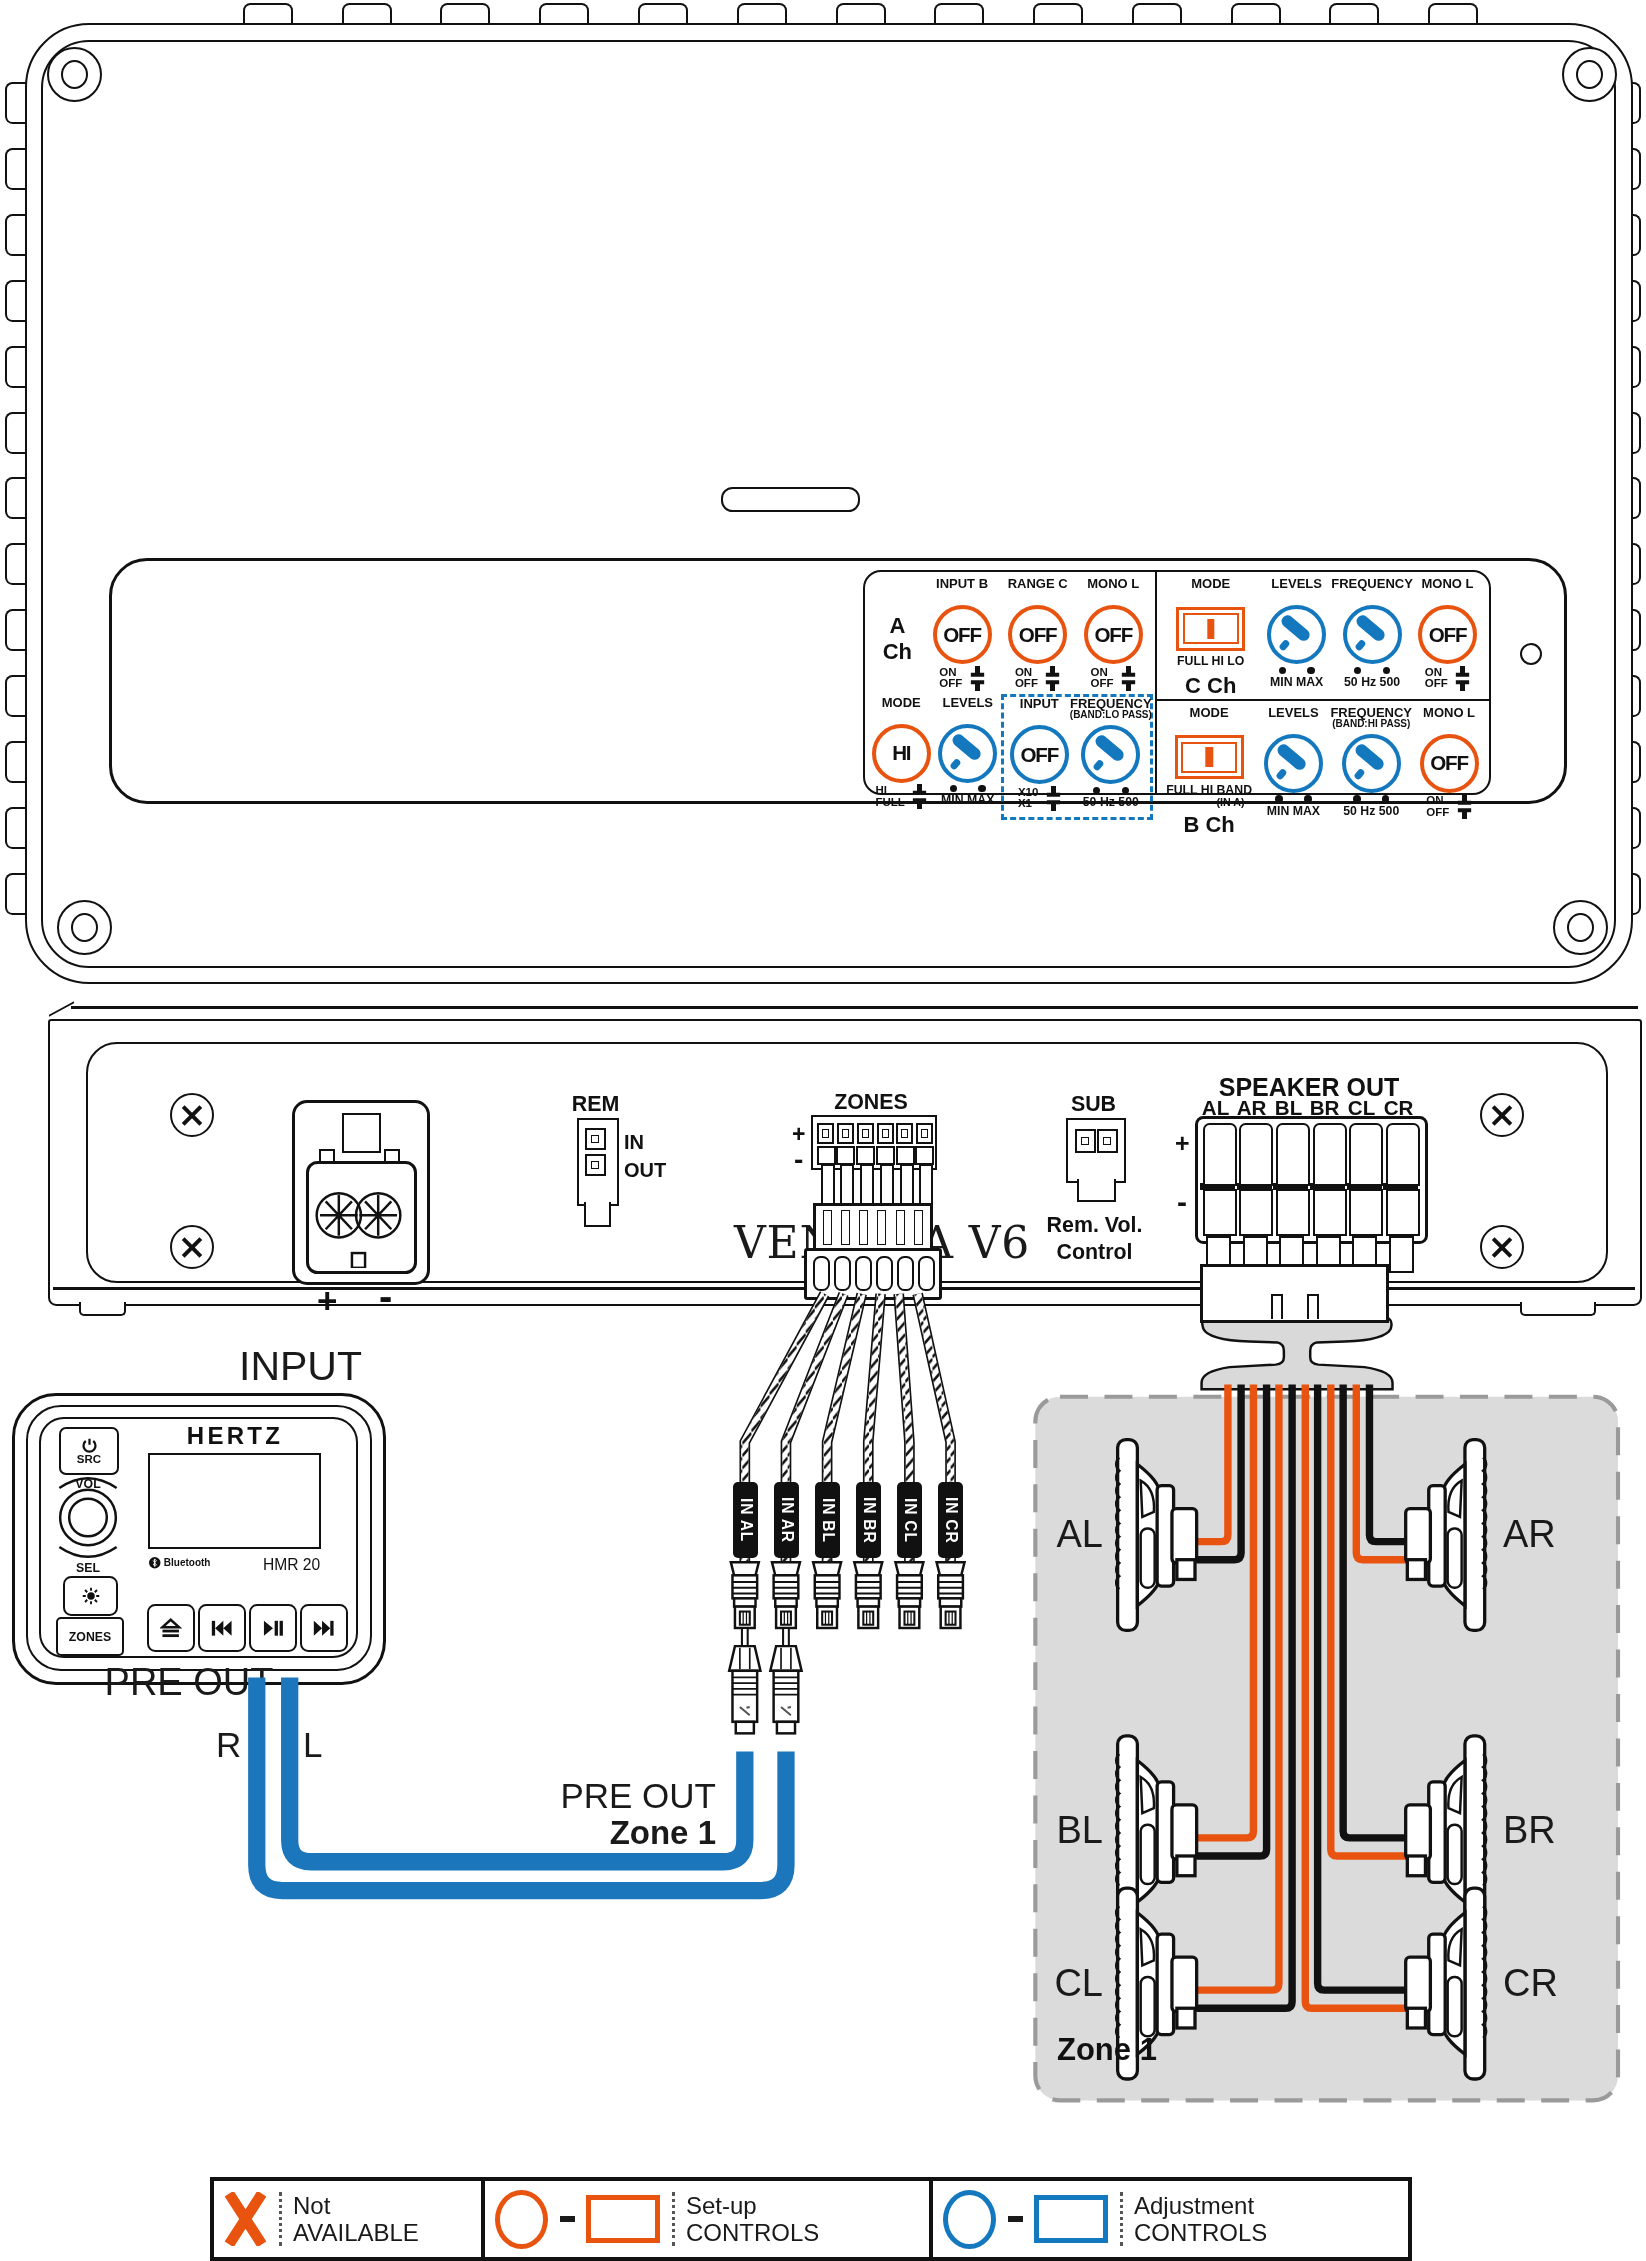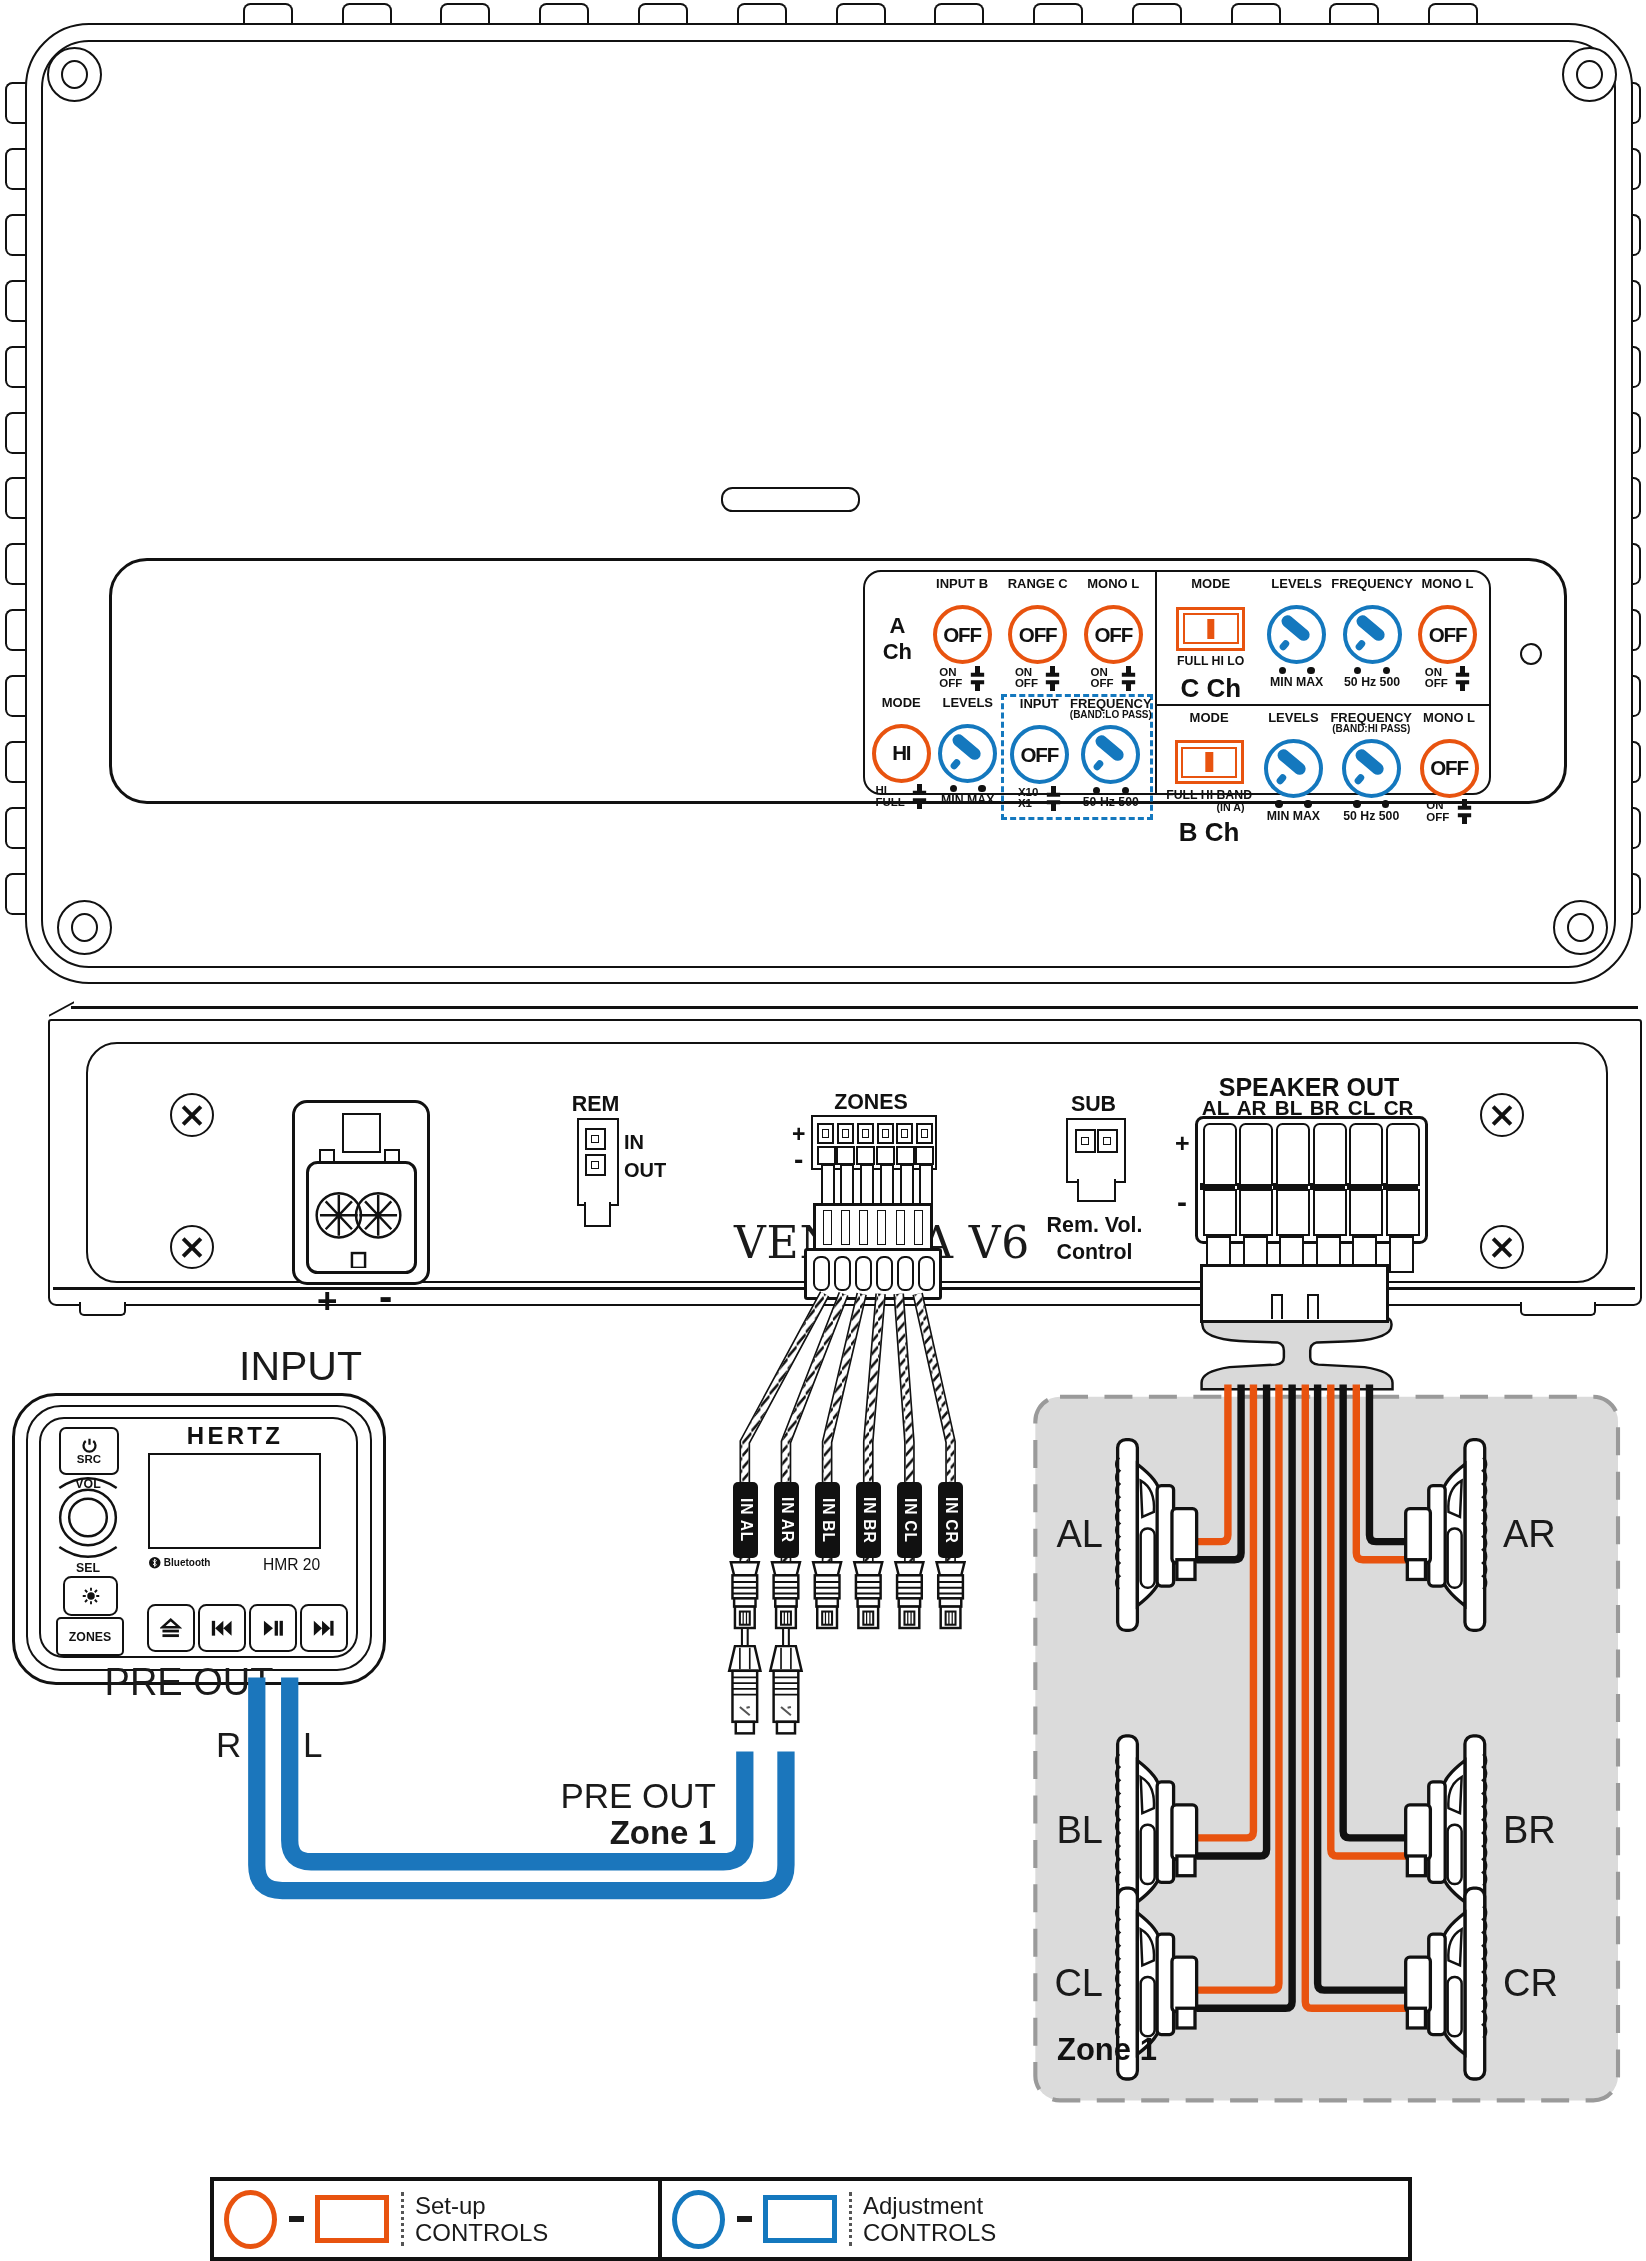--- a/index.html
+++ b/index.html
@@ -39,21 +39,21 @@
   .scale{font-weight:bold;font-size:12.3px;margin-top:0.8px;white-space:nowrap;}
   .sub{display:flex;gap:7.4px;margin-top:1.6px;align-items:center;}
   .s2{display:flex;flex-direction:column;font-weight:bold;font-size:11.5px;line-height:11.5px;}
   .swicon{width:15px;height:25px;}
   .modegrp{display:flex;flex-direction:column;align-items:center;width:92px;}
   .mswitch{width:63px;height:38px;border:3.3px solid var(--orange);position:relative;margin-top:1.6px;background:#fff;}
   .mswitch i{position:absolute;inset:3.3px;border:2.5px solid var(--orange);}
   .mswitch b{position:absolute;left:50%;top:50%;transform:translate(-50%,-50%);width:7.4px;height:20px;background:var(--orange);}
   .mpos{font-weight:bold;font-size:12.3px;margin-top:3.3px;white-space:nowrap;}
   .mnote{font-weight:bold;font-size:10.7px;line-height:10px;padding-left:43px;}
-  .chlabel{font-weight:bold;font-size:26px;margin-top:5px;}
+  .chlabel{font-weight:bold;font-size:22px;margin-top:5px;}
   .achlabel{font-weight:bold;font-size:22px;width:49px;margin-top:36px;text-align:center;}
   .dashbox{display:flex;border:3.3px dashed var(--blue);padding:0 1.6px 6.6px 1.6px;margin-top:-1.6px;}
   
   .rear-face{left:48px;top:1019px;width:1590px;height:283px;border:2.5px solid #111;background:#fff;border-radius:3.3px 3.3px 8.2px 8.2px;}
   .rear-topline{left:71px;top:1006px;width:1567px;height:2.5px;background:#111;}
   .rear-bevel{left:49px;top:1008px;width:25px;height:14px;border-top:2.5px solid #111;transform:skewY(-28deg);}
   .rear-plate{left:86px;top:1042px;width:1518px;height:237px;border:2.5px solid #111;border-radius:31px;}
   .rear-bline{left:53px;top:1287px;width:1582px;height:2.5px;background:#111;}
   .foot{height:12.3px;border:2.5px solid #111;border-top:none;border-radius:0 0 5px 5px;top:1302px;background:#fff;}
   .xscrew{width:40px;height:40px;border:2.5px solid #111;border-radius:50%;display:flex;align-items:center;justify-content:center;background:#fff;}
@@ -797,20 +797,30 @@
     </div>
   </div>
 
   <div class="abs din" style="left:82px;top:1661px;width:214px;text-align:center;font-size:38px;">PRE OUT</div>
   <div class="abs din" style="left:216px;top:1725px;font-size:35px;">R</div>
   <div class="abs din" style="left:303px;top:1725px;font-size:35px;">L</div>
   <div class="abs din" style="left:461px;top:1776px;width:255px;text-align:right;font-size:35px;">PRE OUT</div>
   <div class="abs din" style="left:461px;top:1814px;width:255px;text-align:right;font-size:33px;font-weight:bold;">Zone 1</div>
 
   <div class="abs legend">
+    <div class="lcell" style="width:247px;">
+      <svg width="43" height="54" viewBox="0 0 52 66">
+        <path d="M6 2L46 64M46 2L6 64" stroke="var(--orange)" stroke-width="13"></path>
+      </svg>
+      <div class="ldot"></div>
+      <div class="ltext">
+          <div>Not</div>
+          <div>AVAILABLE</div>
+        </div>
+    </div>
     <div class="lcell" style="width:424px;">
       <div class="lring"></div>
       <div class="ldash"></div>
       <div class="lsq"></div>
       <div class="ldot"></div>
       <div class="ltext">
           <div>Set-up</div>
           <div>CONTROLS</div>
         </div>
     </div>

